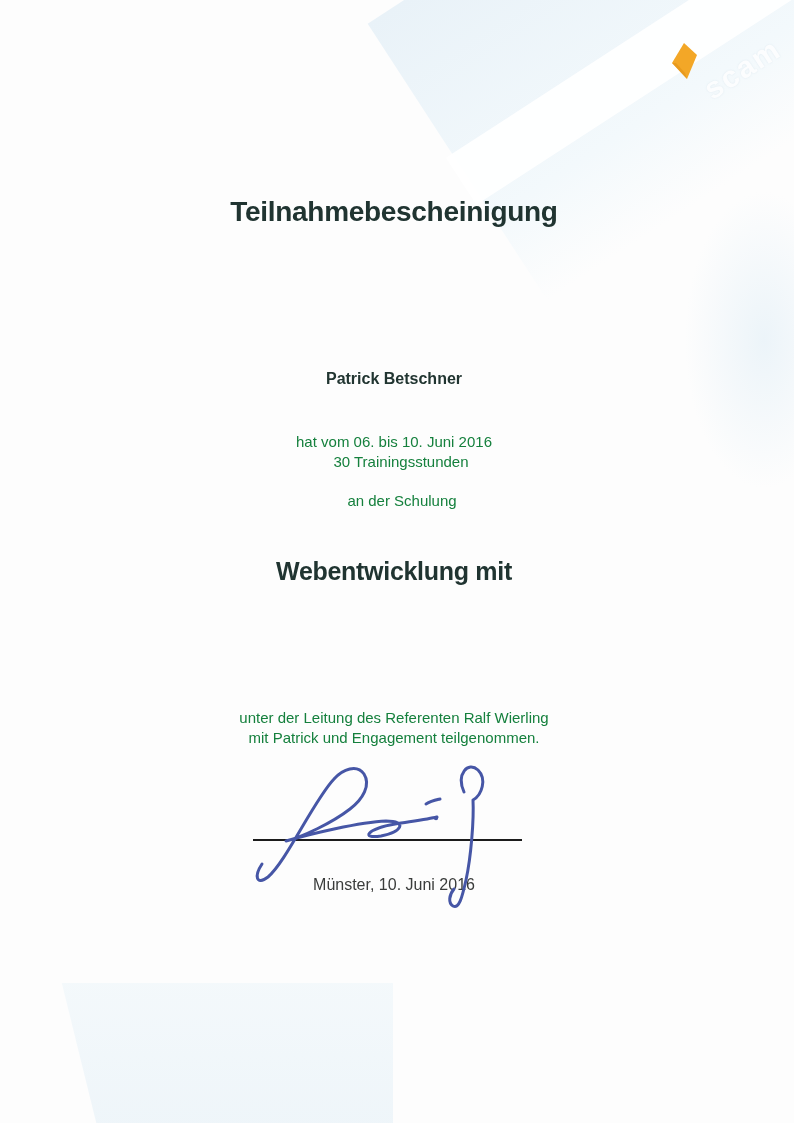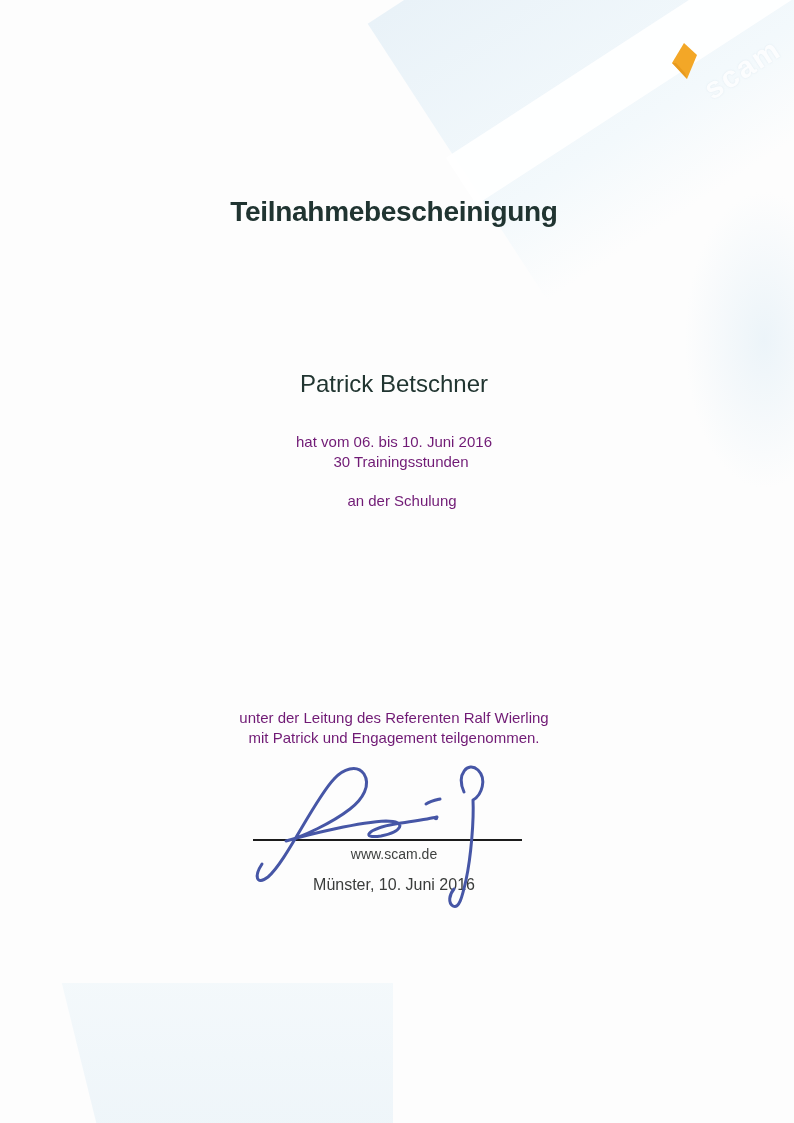--- a/index.html
+++ b/index.html
@@ -49,24 +49,24 @@
   
   .content { position:absolute; left:4px; top:0; width:780px; height:1123px; }
   .tline { position:absolute; left:0; width:100%; text-align:center; }
   .title {
     top:196px;
     font-size:28px; font-weight:bold; letter-spacing:-0.3px;
     color:#203431;
   }
   .name {
     top:370px;
-    font-size:24px; font-weight:normal;
+    font-size:16px; font-weight:bold;
     color:#213531;
   }
-  .small { font-size:15px; color:#701a75;text-align:center; }
+  .small { font-size:15px; color:#15803d;text-align:center; }
   .period { top:433px; }
   .hours  { top:453px;padding-left:7px; }
   .intro  { top:492px;margin-left:8px; }
   .course {
     font-size:25px; font-weight:bold; letter-spacing:-0.3px;
     color:#203431;
   }
   .course1 { top:557px; }
   .course2 { top:587px; }
   .closing1 { top:709px; }
@@ -100,25 +100,25 @@
   <div class="content">
     <div class="tline title">Teilnahmebescheinigung</div>
 
     <div class="tline name">Patrick Betschner</div>
 
     <div class="tline small period">hat vom 06. bis 10. Juni 2016</div>
     <div class="tline small hours">30 Trainingsstunden</div>
 
     <div class="tline small intro">an der Schulung</div>
 
+    <div class="tline course course1">Webentwicklung mit</div>
 
     <div class="tline small closing1">unter der Leitung des Referenten Ralf Wierling</div>
     <div class="tline small closing2">mit Patrick und Engagement teilgenommen.</div>
 
-    <div class="tline website">www.scam.de</div>
     <div class="tline place-date">Münster, 10. Juni 2016</div>
   </div>
 
   <div class="sig-line"></div>
 
   <svg class="signature" width="300" height="185" viewBox="0 0 300 185">
     <g fill="none" stroke="#4656a6" stroke-width="3" stroke-linecap="round" stroke-linejoin="round">
 
       <path d="M 22 112
                C 14 124, 16 134, 28 125

